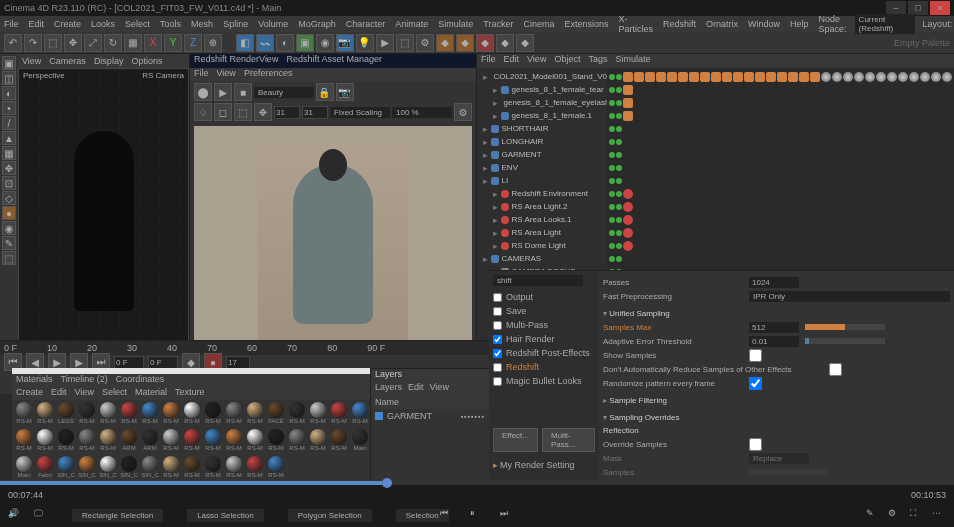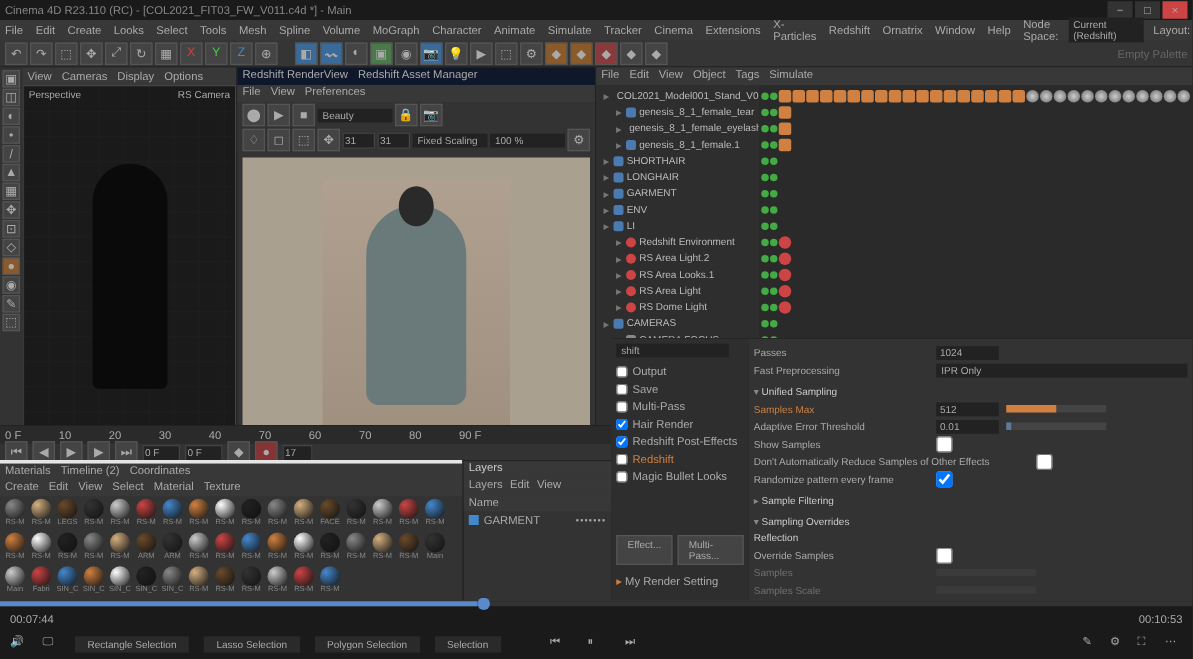--- a/index.html
+++ b/index.html
@@ -70,37 +70,37 @@
 .attr-slider { width: 80px; height: 6px; background: #444; position: relative; }
 .attr-slider-fill { height: 100%; background: #5a7a9a; }
 .attr-section { color: #ccc; font-size: 8px; padding: 2px 0; margin-top: 4px; }
 .attr-section::before { content: "▸ "; color: #888; }
 .attr-section.open::before { content: "▾ "; }
 .dropdown { background: #222; padding: 1px 4px; font-size: 8px; min-width: 60px; }
 .btn { background: #444; padding: 2px 8px; font-size: 8px; border: 1px solid #555; }
 .timeline { position: absolute; left: 0; top: 340px; width: 489px; height: 28px; background: #333; border-top: 1px solid #222; }
 .tl-ruler { height: 14px; background: #2a2a2a; display: flex; align-items: center; padding: 0 4px; font-size: 7px; color: #777; gap: 30px; }
 .tl-controls { height: 14px; background: #333; display: flex; align-items: center; padding: 0 4px; gap: 4px; }
-.materials { position: absolute; left: 0; top: 368px; width: 370px; height: 112px; background: #333; border-top: 3px solid #e5e5e5; }
+.materials { position: absolute; left: 12px; top: 368px; width: 370px; height: 112px; background: #333; border-top: 6px solid #e5e5e5; }
 .mat-tabs { height: 13px; background: #383838; display: flex; padding: 0 4px; gap: 8px; }
 .mat-menu { height: 13px; background: #383838; display: flex; padding: 0 4px; gap: 8px; }
 .mat-grid { padding: 2px; display: flex; flex-wrap: wrap; gap: 1px; }
 .mat-ball { width: 20px; height: 26px; display: flex; flex-direction: column; align-items: center; }
 .mat-sphere { width: 16px; height: 16px; border-radius: 50%; background: radial-gradient(circle at 30% 30%, #ccc, #333); }
 .mat-label { font-size: 6px; color: #888; }
 .layers { position: absolute; left: 370px; top: 368px; width: 119px; height: 112px; background: #333; border-top: 1px solid #222; border-left: 1px solid #222; }
 .lay-menu { height: 13px; background: #383838; display: flex; padding: 0 4px; gap: 6px; }
 .lay-item { display: flex; align-items: center; height: 14px; padding: 0 4px; gap: 4px; }
 .bottombar { position: absolute; bottom: 0; left: 0; right: 0; height: 47px; background: #1a1a1a; border-top: 1px solid #333; }
 .progress { height: 4px; background: #333; position: relative; }
 .progress-fill { height: 100%; width: 40%; background: #5a8aca; }
 .progress-knob { position: absolute; left: 40%; top: -3px; width: 10px; height: 10px; background: #5a8aca; border-radius: 50%; }
 .bb-row { display: flex; align-items: center; height: 20px; padding: 0 8px; gap: 12px; }
 .bb-icon { width: 14px; height: 14px; color: #aaa; }
-.bb-tab { padding: 2px 10px; background: #2a2a2a; font-size: 8px; }
+.bb-tab { padding: 2px 10px; background: #2a2a2a; font-size: 8px; margin-left: 12px; }
 .bb-right { margin-left: auto; display: flex; gap: 8px; align-items: center; }
 input[type=text] { background: #222; color: #aaa; border: 1px solid #444; font-size: 8px; padding: 1px; }
 </style>
 </head>
 <body>
 
 <div class="titlebar">
   <span class="titlebar-text">Cinema 4D R23.110 (RC) - [COL2021_FIT03_FW_V011.c4d *] - Main</span>
   <div class="winbtns">
     <div class="winbtn">−</div>
@@ -811,20 +811,24 @@
         <input type="checkbox" checked="" style="">
       </div>
     <div class="attr-section">Sample Filtering</div>
     <div class="attr-section open">Sampling Overrides</div>
     <div style="font-size:8px;color:#ccc;padding:2px 0">Reflection</div>
     <div class="attr-row">
         <span class="attr-label">Override Samples</span>
         <input type="checkbox" style="">
       </div>
     <div class="attr-row" style="opacity:0.5">
+        <span class="attr-label">Mask</span>
+        <span class="dropdown">Replace</span>
+      </div>
+    <div class="attr-row" style="opacity:0.5">
         <span class="attr-label">Samples</span>
         <div class="attr-slider"></div>
       </div>
     <div class="attr-row" style="opacity:0.5">
         <span class="attr-label">Samples Scale</span>
         <div class="attr-slider"></div>
       </div>
     <div style="font-size:8px;color:#ccc;padding:2px 0">Refraction</div>
     <div class="attr-row">
         <span class="attr-label">Override Samples</span>

